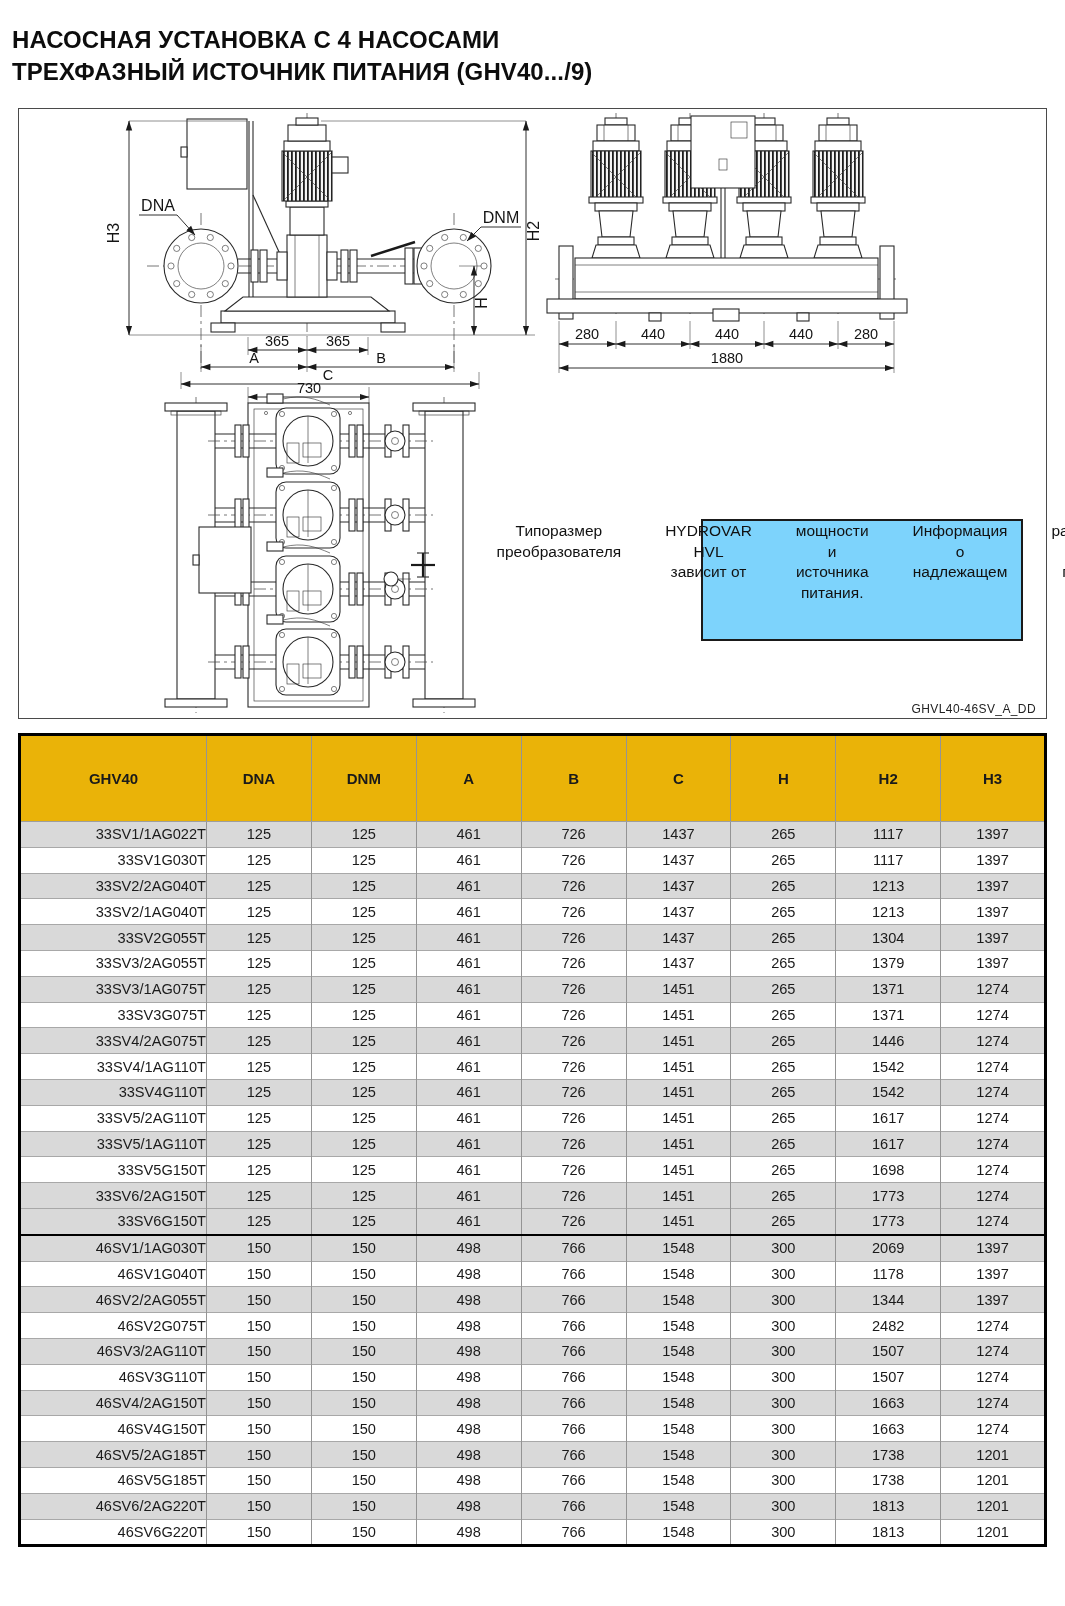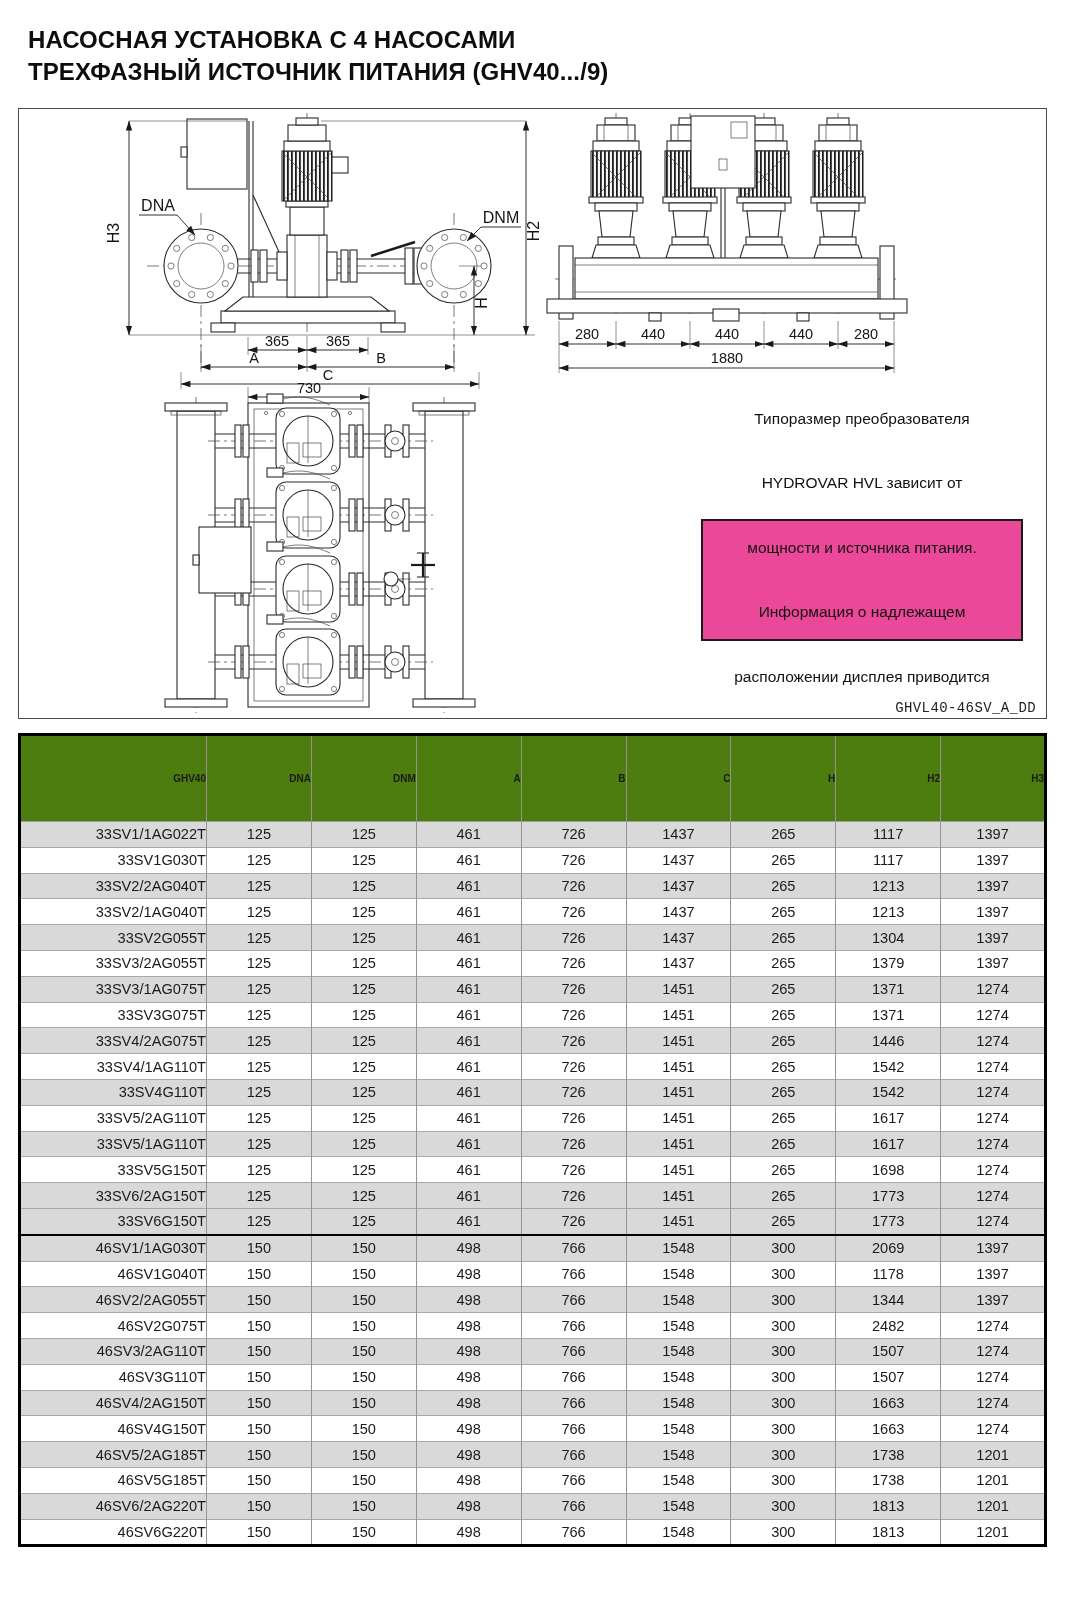--- a/index.html
+++ b/index.html
@@ -1,47 +1,47 @@
 <!DOCTYPE html>
 <html><head>
 <meta charset="utf-8">
 <style>
   html,body{margin:0;padding:0;}
   body{
     width:1065px;height:1606px;position:relative;background:#ffffff;
     font-family:"Liberation Sans",sans-serif;color:#1a1a1a;overflow:hidden;
   }
   .title{
-    position:absolute;left:28px;top:24px;width:1010px;
+    position:absolute;left:12px;top:24px;width:1010px;
     font-size:24px;font-weight:bold;line-height:32px;letter-spacing:0.1px;color:#0d0d0d;
   }
   .panel{
     position:absolute;left:18px;top:108px;width:1029px;height:611px;
     border:1px solid #4a4a4a;box-sizing:border-box;background:#fff;
   }
   .panel svg{position:absolute;left:0;top:0;}
   .note-box{
     position:absolute;left:682px;top:410px;width:318px;height:118px;
-    border:2px solid #1a1a1a;background:#ec4899;
-    display:flex;flex-direction:column;justify-content:center;
+    border:2px solid #1a1a1a;background:#7dd3fc;
+    display:flex;flex-direction:row;justify-content:center;
     text-align:center;font-size:15.5px;line-height:20.5px;color:#111;gap:44px;
   }
   .caption{
-    position:absolute;right:10px;bottom:2px;font-size:14px;color:#222;
-    letter-spacing:0.4px;font-family:Liberation Mono, monospace;margin-left:20px;
+    position:absolute;right:10px;bottom:2px;font-size:12px;color:#222;
+    letter-spacing:0.4px;font-family:Liberation Sans, sans-serif;margin-left:20px;
   }
   .tbl-wrap{position:absolute;left:18px;top:733px;width:1029px;}
   table{
     border-collapse:collapse;width:100%;table-layout:fixed;
     border:3px solid #000;
   }
   col.c-model{width:187px;}
   th{
-    height:85px;font-size:10px;font-weight:bold;text-align:right;
-    background:#4d7c0f;border-left:1px solid #949494;border-bottom:1px solid #9e9e9e;
+    height:85px;font-size:15px;font-weight:bold;text-align:center;
+    background:#eab308;border-left:1px solid #949494;border-bottom:1px solid #9e9e9e;
     padding:0;
   }
   th:first-child{border-left:none;}
   td{
     height:24.8px;font-size:14.6px;text-align:center;padding:0;
     border-left:1px solid #949494;border-top:1px solid #a8a8a8;
     white-space:nowrap;overflow:hidden;
   }
   td:first-child{border-left:none;text-align:right;padding-left:8px;}
   tr.shaded td{background:#d9d9d9;}

